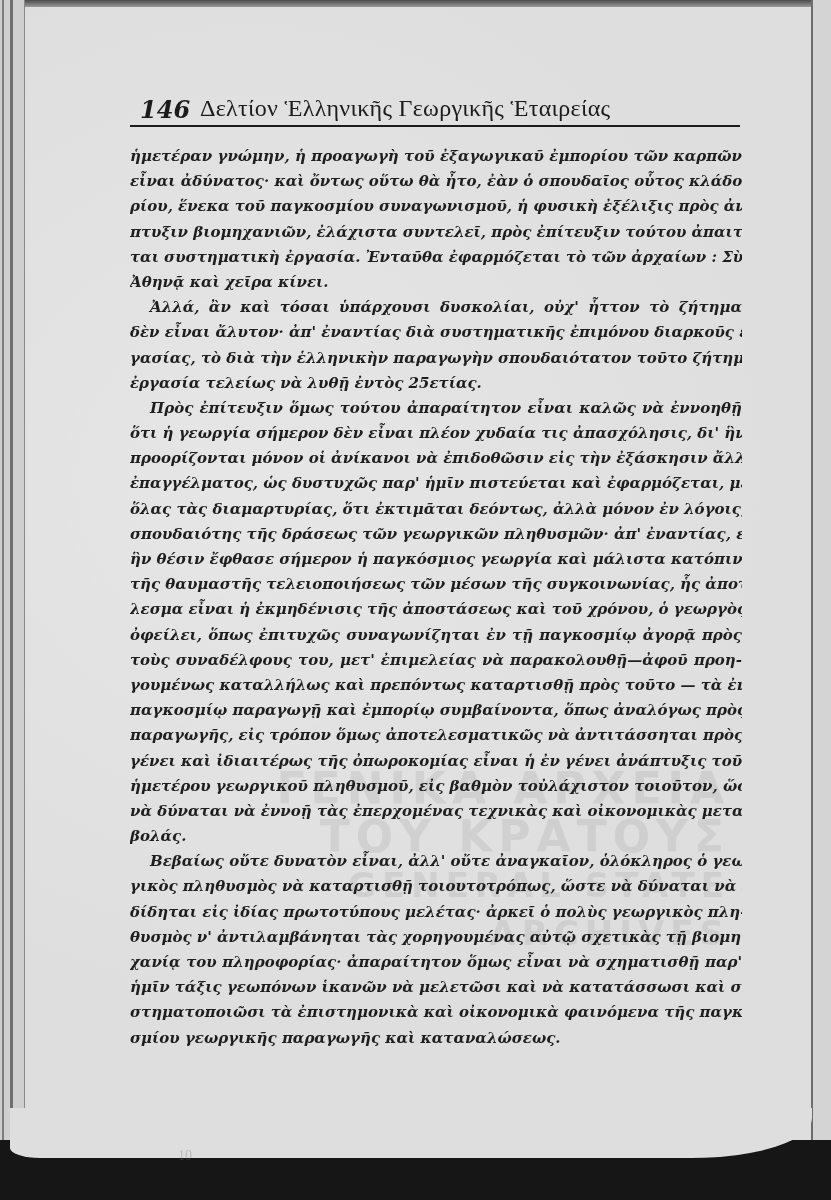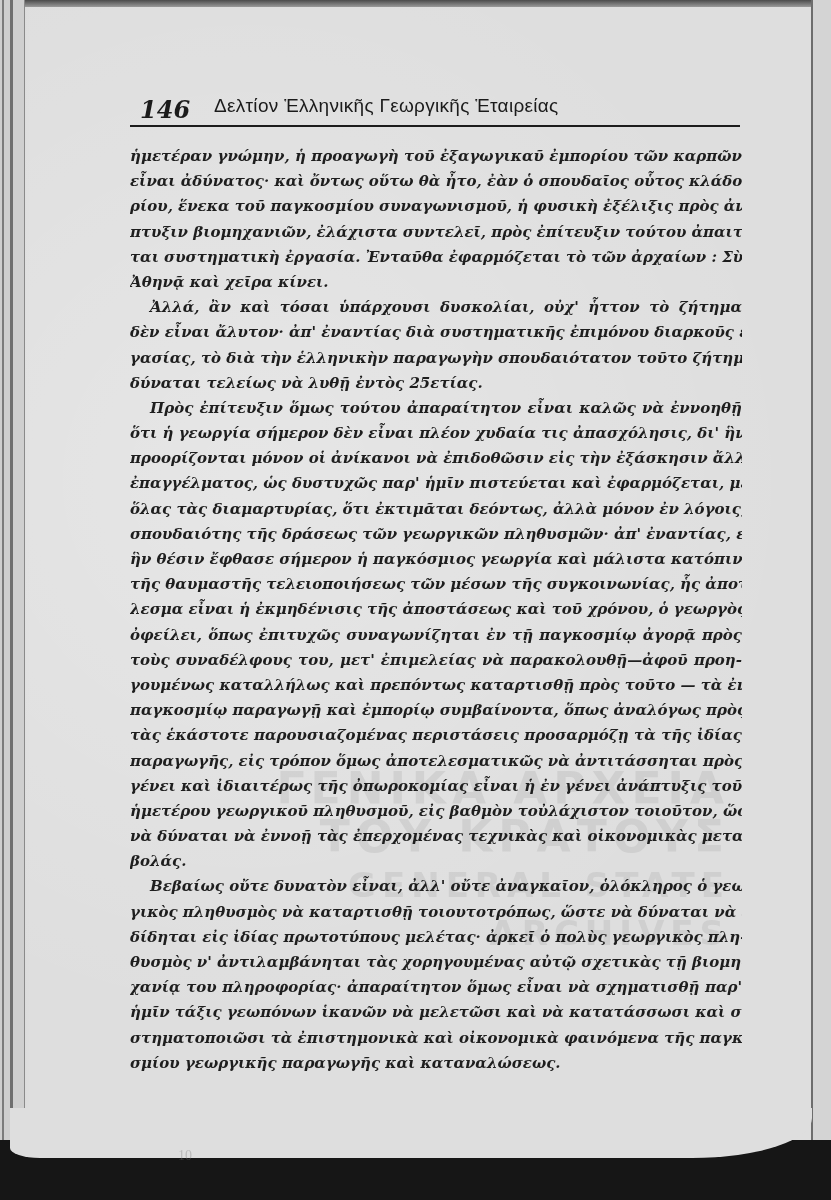--- a/index.html
+++ b/index.html
@@ -65,22 +65,22 @@
     position: absolute; left: 130px; top: 95px; width: 610px;
     height: 30px;
     border-bottom: 2px solid #1c1c1c;
   }
   .page-number {
     position: absolute; left: 10px; top: 0px;
     font-family: "DejaVu Serif", serif; font-style: italic; font-weight: bold;
     font-size: 24px; color: #1b1b1b;
   }
   .running-title {
-    position: absolute; left: 84px; top: 0px;
-    font-family: Liberation Sans, sans-serif; font-size: 19px; color: #1b1b1b;
+    position: absolute; left: 70px; top: 0px;
+    font-family: Liberation Serif, serif; font-size: 24px; color: #1b1b1b;
     letter-spacing: 0.3px;
   }
   .body-text {
     position: absolute; left: 130px; top: 144px; width: 612px;
     font-family: "DejaVu Serif", serif; font-style: italic; font-weight: bold;
     font-size: 15px; line-height: 25.2px; color: #1e1e1e;
   }
   .line {
     display: block; white-space: nowrap; text-align: justify;
     text-align-last: justify; height: 25.2px; overflow: hidden;
@@ -116,37 +116,36 @@
         <span class="line">εἶναι ἀδύνατος· καὶ ὄντως οὕτω θὰ ἦτο, ἐὰν ὁ σπουδαῖος οὗτος κλάδος</span>
         <span class="line">ρίου, ἕνεκα τοῦ παγκοσμίου συναγωνισμοῦ, ἡ φυσικὴ ἐξέλιξις πρὸς ἀνά-</span>
         <span class="line">πτυξιν βιομηχανιῶν, ἐλάχιστα συντελεῖ, πρὸς ἐπίτευξιν τούτου ἀπαιτεῖ-</span>
         <span class="line">ται συστηματικὴ ἐργασία. Ἐνταῦθα ἐφαρμόζεται τὸ τῶν ἀρχαίων : Σὺν</span>
         <span class="line last">Ἀθηνᾷ καὶ χεῖρα κίνει.</span>
       </div>
       <div>
         <span class="line indent">Ἀλλά, ἂν καὶ τόσαι ὑπάρχουσι δυσκολίαι, οὐχ' ἧττον τὸ ζήτημα</span>
         <span class="line">δὲν εἶναι ἄλυτον· ἀπ' ἐναντίας διὰ συστηματικῆς ἐπιμόνου διαρκοῦς ἐρ·</span>
         <span class="line">γασίας, τὸ διὰ τὴν ἑλληνικὴν παραγωγὴν σπουδαιότατον τοῦτο ζήτημα</span>
-        <span class="line last">δύναται τελείως νὰ λυθῇ ἐντὸς 25ετίας.</span>
+        <span class="line last">ἐργασία τελείως νὰ λυθῇ ἐντὸς 25ετίας.</span>
       </div>
       <div>
         <span class="line indent">Πρὸς ἐπίτευξιν ὅμως τούτου ἀπαραίτητον εἶναι καλῶς νὰ ἐννοηθῇ</span>
         <span class="line">ὅτι ἡ γεωργία σήμερον δὲν εἶναι πλέον χυδαία τις ἀπασχόλησις, δι' ἣν</span>
         <span class="line">προορίζονται μόνον οἱ ἀνίκανοι νὰ ἐπιδοθῶσιν εἰς τὴν ἐξάσκησιν ἄλλου</span>
         <span class="line">ἐπαγγέλματος, ὡς δυστυχῶς παρ' ἡμῖν πιστεύεται καὶ ἐφαρμόζεται, μεθ'</span>
         <span class="line">ὅλας τὰς διαμαρτυρίας, ὅτι ἐκτιμᾶται δεόντως, ἀλλὰ μόνον ἐν λόγοις, ἡ</span>
         <span class="line">σπουδαιότης τῆς δράσεως τῶν γεωργικῶν πληθυσμῶν· ἀπ' ἐναντίας, εἰς</span>
         <span class="line">ἣν θέσιν ἔφθασε σήμερον ἡ παγκόσμιος γεωργία καὶ μάλιστα κατόπιν</span>
         <span class="line">τῆς θαυμαστῆς τελειοποιήσεως τῶν μέσων τῆς συγκοινωνίας, ἧς ἀποτέ-</span>
         <span class="line">λεσμα εἶναι ἡ ἐκμηδένισις τῆς ἀποστάσεως καὶ τοῦ χρόνου, ὁ γεωργὸς</span>
         <span class="line">ὀφείλει, ὅπως ἐπιτυχῶς συναγωνίζηται ἐν τῇ παγκοσμίῳ ἀγορᾷ πρὸς</span>
         <span class="line">τοὺς συναδέλφους του, μετ' ἐπιμελείας νὰ παρακολουθῇ—ἀφοῦ προη-</span>
         <span class="line">γουμένως καταλλήλως καὶ πρεπόντως καταρτισθῇ πρὸς τοῦτο — τὰ ἐν τῇ</span>
         <span class="line">παγκοσμίῳ παραγωγῇ καὶ ἐμπορίῳ συμβαίνοντα, ὅπως ἀναλόγως πρὸς</span>
-        <span class="line">τὰς ἑκάστοτε παρουσιαζομένας περιστάσεις προσαρμόζῃ τὰ τῆς ἰδίας</span>
         <span class="line">παραγωγῆς, εἰς τρόπον ὅμως ἀποτελεσματικῶς νὰ ἀντιτάσσηται πρὸς</span>
       </div>
       <div>
         <span class="line">γένει καὶ ἰδιαιτέρως τῆς ὀπωροκομίας εἶναι ἡ ἐν γένει ἀνάπτυξις τοῦ</span>
         <span class="line">ἡμετέρου γεωργικοῦ πληθυσμοῦ, εἰς βαθμὸν τοὐλάχιστον τοιοῦτον, ὥστε</span>
         <span class="line">νὰ δύναται νὰ ἐννοῇ τὰς ἐπερχομένας τεχνικὰς καὶ οἰκονομικὰς μετα-</span>
         <span class="line last">βολάς.</span>
       </div>
       <div>
         <span class="line indent">Βεβαίως οὔτε δυνατὸν εἶναι, ἀλλ' οὔτε ἀναγκαῖον, ὁλόκληρος ὁ γεωρ-</span>

